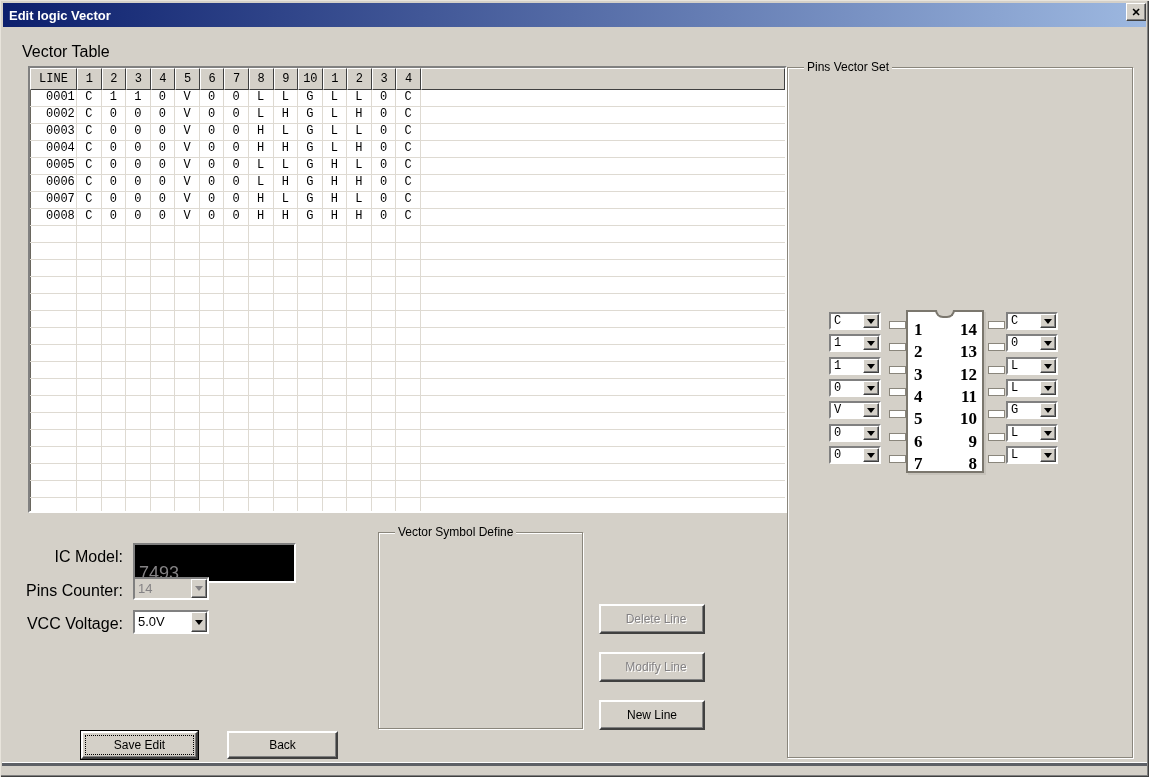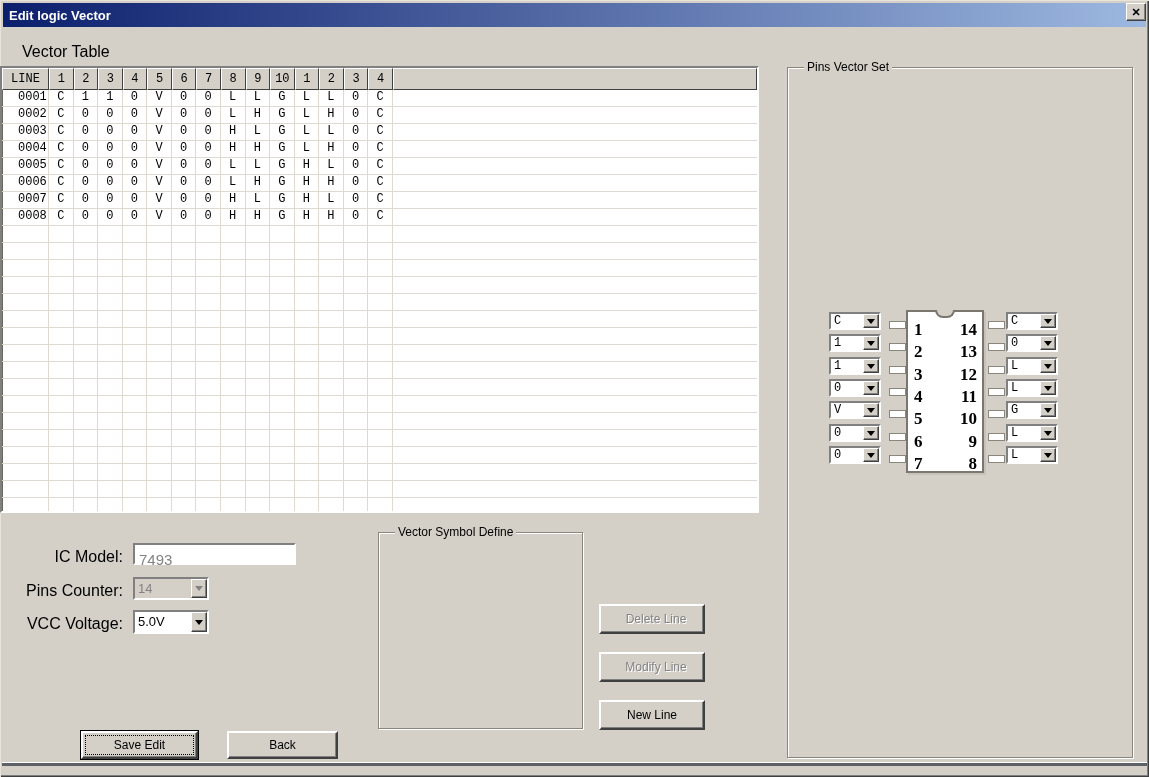--- a/index.html
+++ b/index.html
@@ -19,21 +19,21 @@
     position:absolute;right:3px;top:3px;width:20px;height:18px;
     background:#d4d0c8;display:flex;align-items:center;justify-content:center;
     border:1px solid;border-color:#fff #404040 #404040 #fff;
     box-shadow:inset -1px -1px 0 #808080;
     font-size:11px;font-weight:bold;color:#000;cursor:default;
   }
   
   .lbl{position:absolute;font-size:16px;color:#000;}
   
   .vtable{
-    position:absolute;left:0;top:66px;width:759px;height:447px;
+    position:absolute;left:28px;top:66px;width:759px;height:447px;
     background:#fff;overflow:hidden;
     border:2px solid;border-color:#808080 #fff #fff #808080;
     box-shadow:inset 1px 1px 0 #6a675f;
   }
   .t-header,.tr{display:grid;grid-template-columns:47px repeat(14,24.57px) 1fr;}
   .t-header{height:22px;}
   .th{
     background:#d4d0c8;border:1px solid;border-color:#fff #404040 #404040 #fff;
     font-family:"Liberation Mono","DejaVu Sans Mono",monospace;font-size:12px;
     display:flex;align-items:center;justify-content:center;
@@ -89,23 +89,23 @@
     border:1px solid;border-color:#fff #404040 #404040 #fff;
     box-shadow:inset -1px -1px 0 #808080;
   }
   .arrow-down{width:0;height:0;border-left:4px solid transparent;border-right:4px solid transparent;border-top:5px solid #000;}
   .combo.disabled{background:#d4d0c8;}
   .combo.disabled .combo-val{color:#848284;}
   .combo.disabled .arrow-down{border-top-color:#848284;}
   .combo.wide .combo-val{font-family:"Liberation Sans",sans-serif;font-size:13px;line-height:19px;}
   
   .textbox{
-    position:absolute;background:#ffffff;
+    position:absolute;background:#000000;
     border:2px solid;border-color:#808080 #fff #fff #808080;
-    font-size:15px;color:#848284;padding:6px 4px;
+    font-size:18px;color:#848284;padding:18px 4px;
   }
   
   .btn{
     position:absolute;background:#d4d0c8;font-size:12px;color:#000;
     border:2px solid;border-color:#fff #404040 #404040 #fff;
     box-shadow:inset -1px -1px 0 #808080;
     display:flex;align-items:center;justify-content:center;cursor:default;
   }
   .btn.disabled{color:#848284;text-shadow:1px 1px 0 #fff;padding-left:8px;}
   .btn.default{outline:1px solid #000;}

